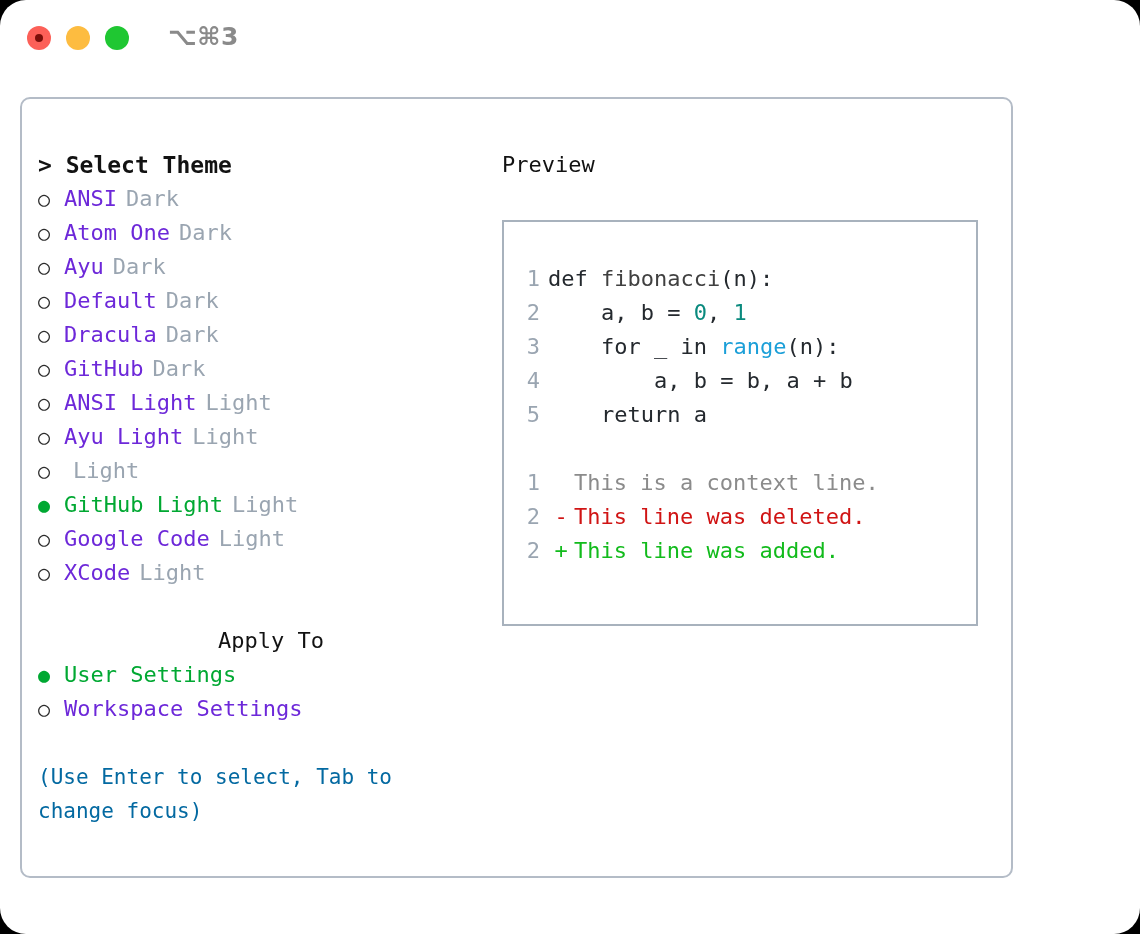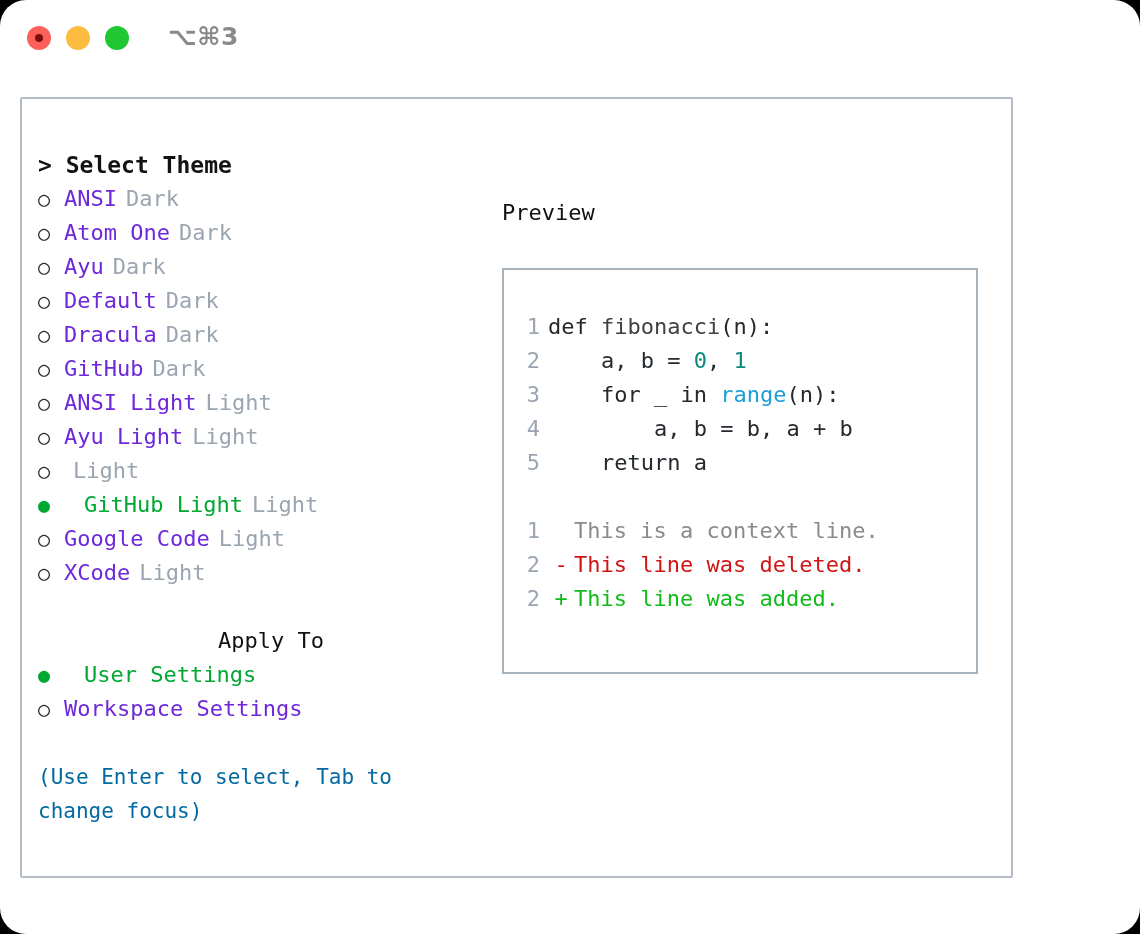--- a/index.html
+++ b/index.html
@@ -68,21 +68,21 @@
   }
 
   
   .panel {
     position: absolute;
     left: 20px;
     top: 97px;
     width: 993px;
     height: 781px;
     border: 2px solid #b4bcc7;
-    border-radius: 2px;
+    border-radius: 10px;
     box-sizing: border-box;
     background: #ffffff;
   }
 
   .columns {
     position: absolute;
     left: 0; top: 0;
     width: 100%; height: 100%;
   }
 
@@ -110,21 +110,21 @@
     white-space: pre;
   }
   .marker {
     width: 26px;
     flex: 0 0 26px;
     font-size: 20px;
     color: #2b2b2b;
   }
   .row.selected .marker { color: #00a832; }
   .row-label { color: #6d28d9; }
-  .row.selected .row-label { color: #00a832; margin-left: 20px; }
+  .row.selected .row-label { color: #00a832; }
   .row-tag {
     color: #9aa5b1;
     margin-left: 9px;
   }
 
   .section-spacer { height: 34px; }
 
   .apply-header {
     font-size: 22px;
     color: #121212;
@@ -141,21 +141,20 @@
     line-height: 34px;
     color: #0369a1;
   }
 
   
   .right-col {
     position: absolute;
     left: 480px;
     top: 49px;
     width: 495px;
-    margin-top: 48px;
   }
   .preview-header {
     font-size: 22px;
     color: #121212;
     line-height: 34px;
     white-space: pre;
   }
 
   .preview-box {
     margin-top: 38px;

